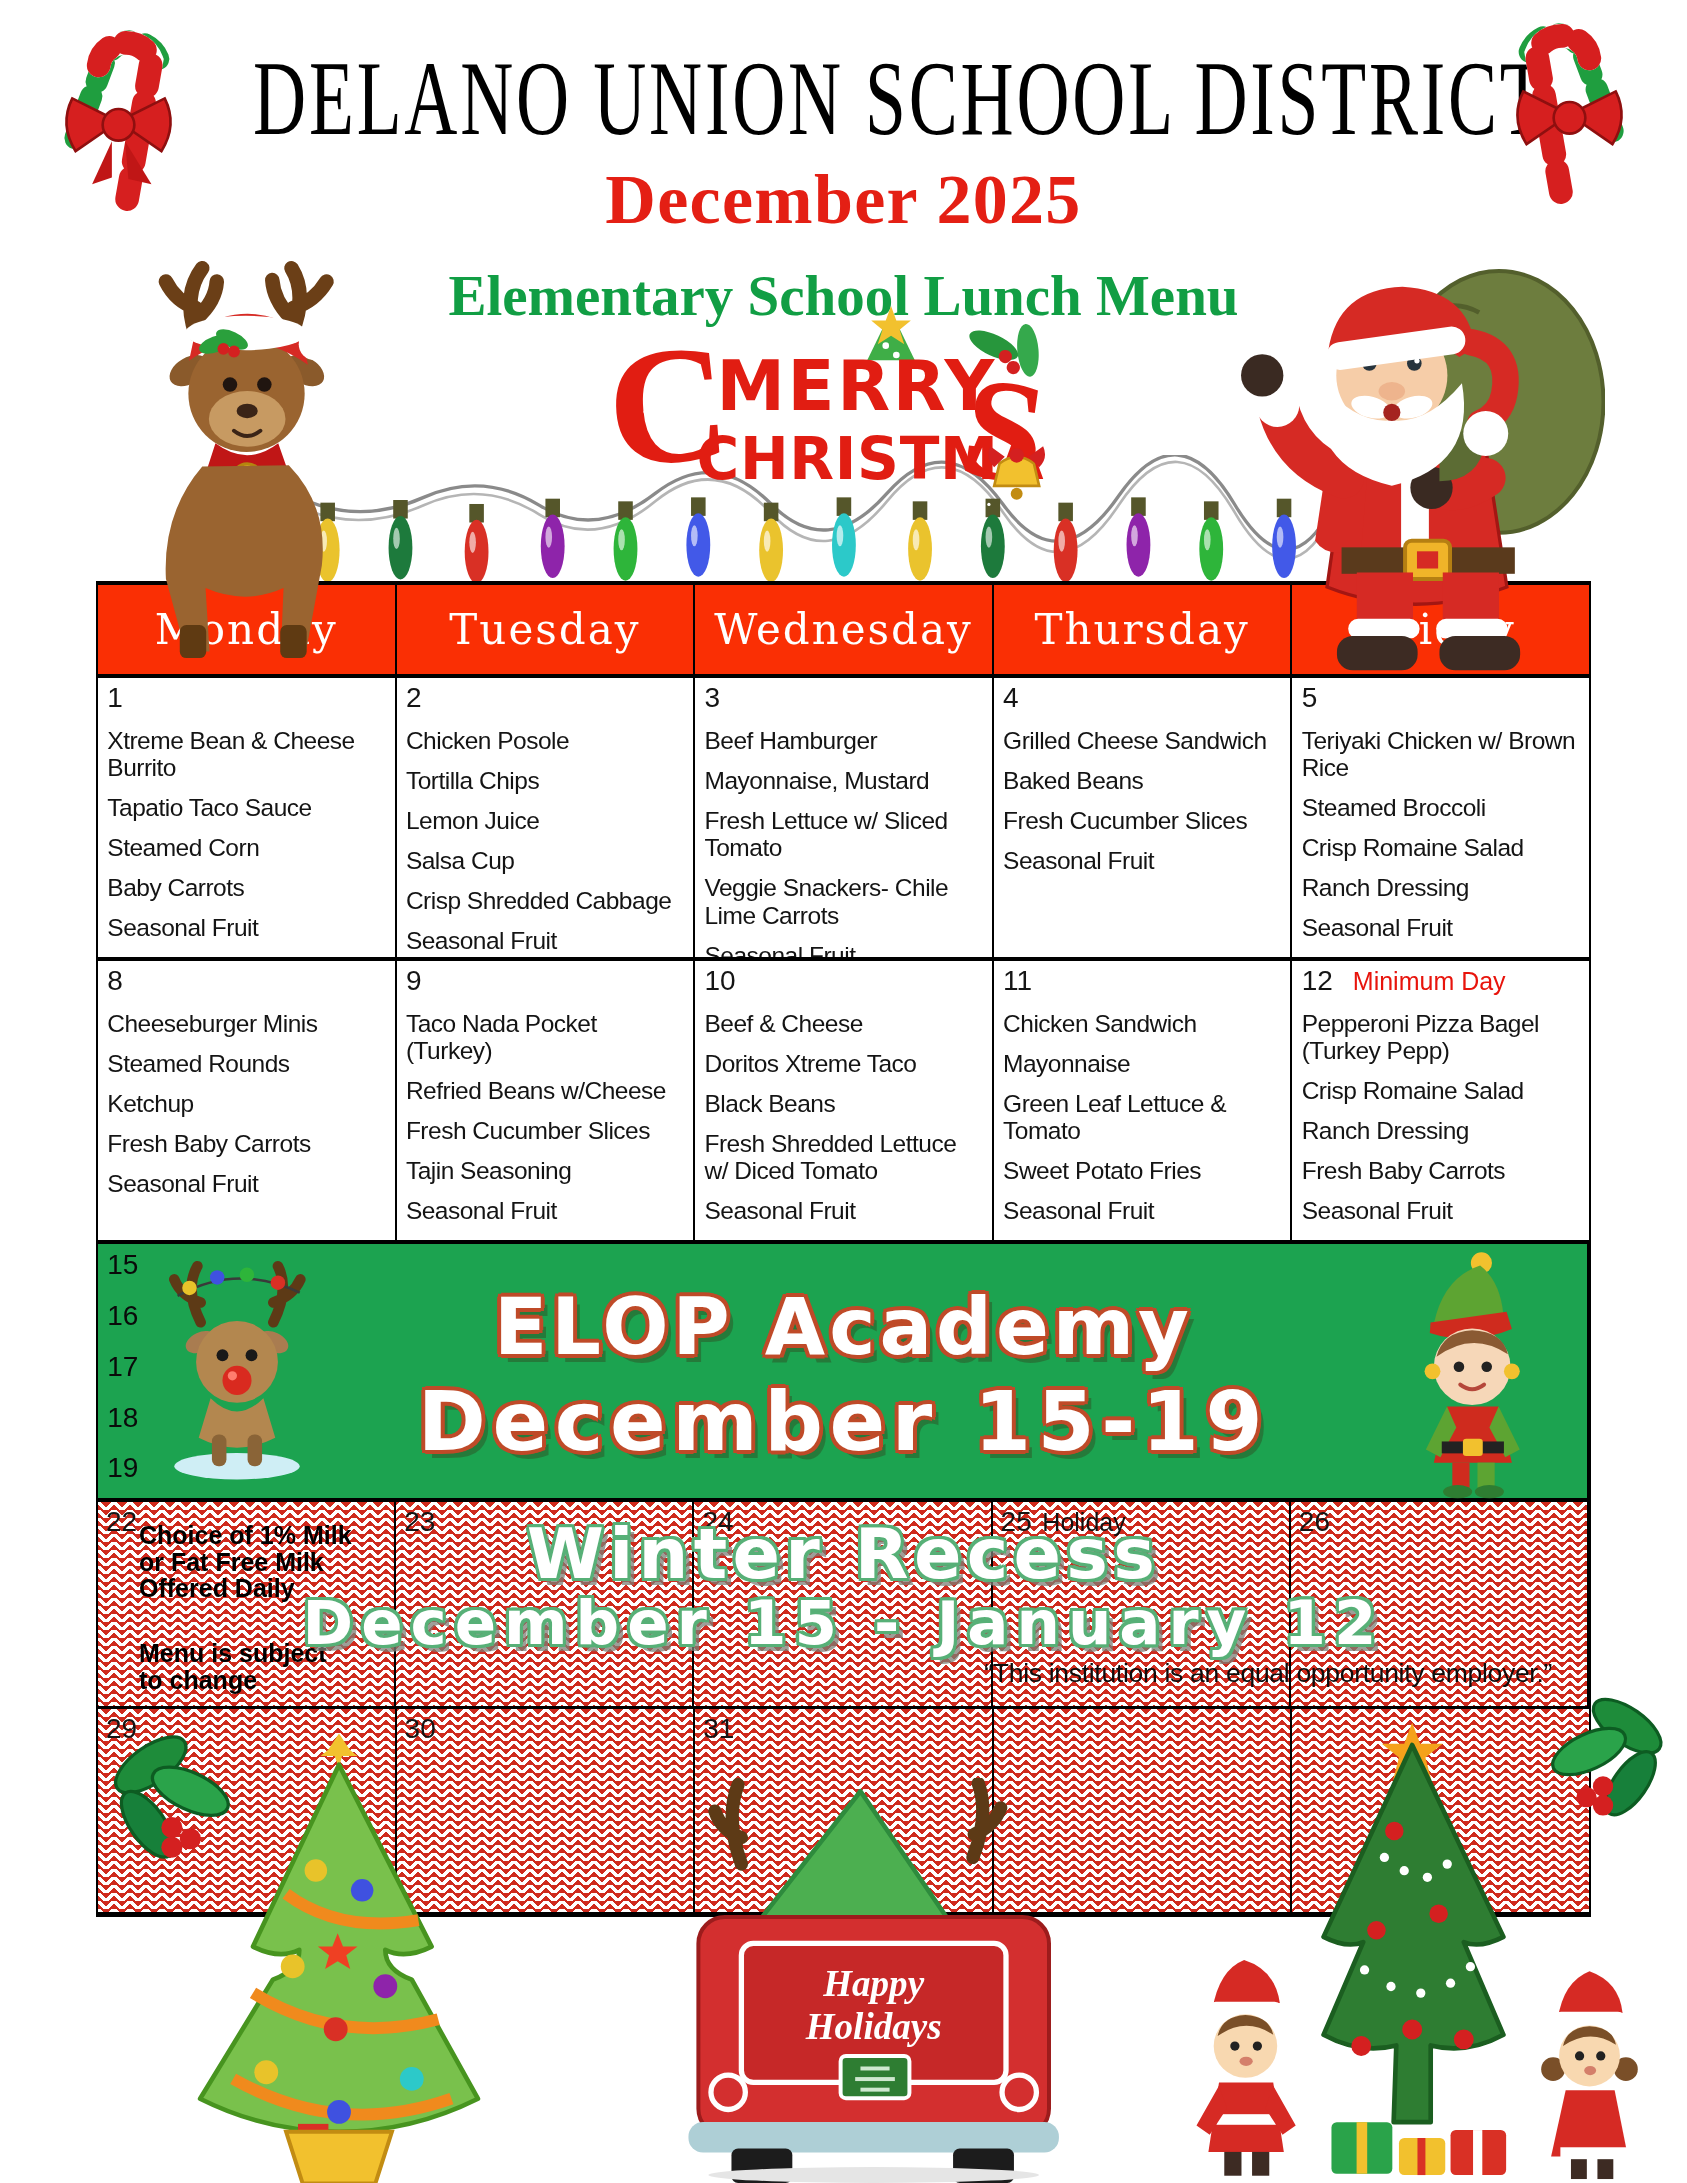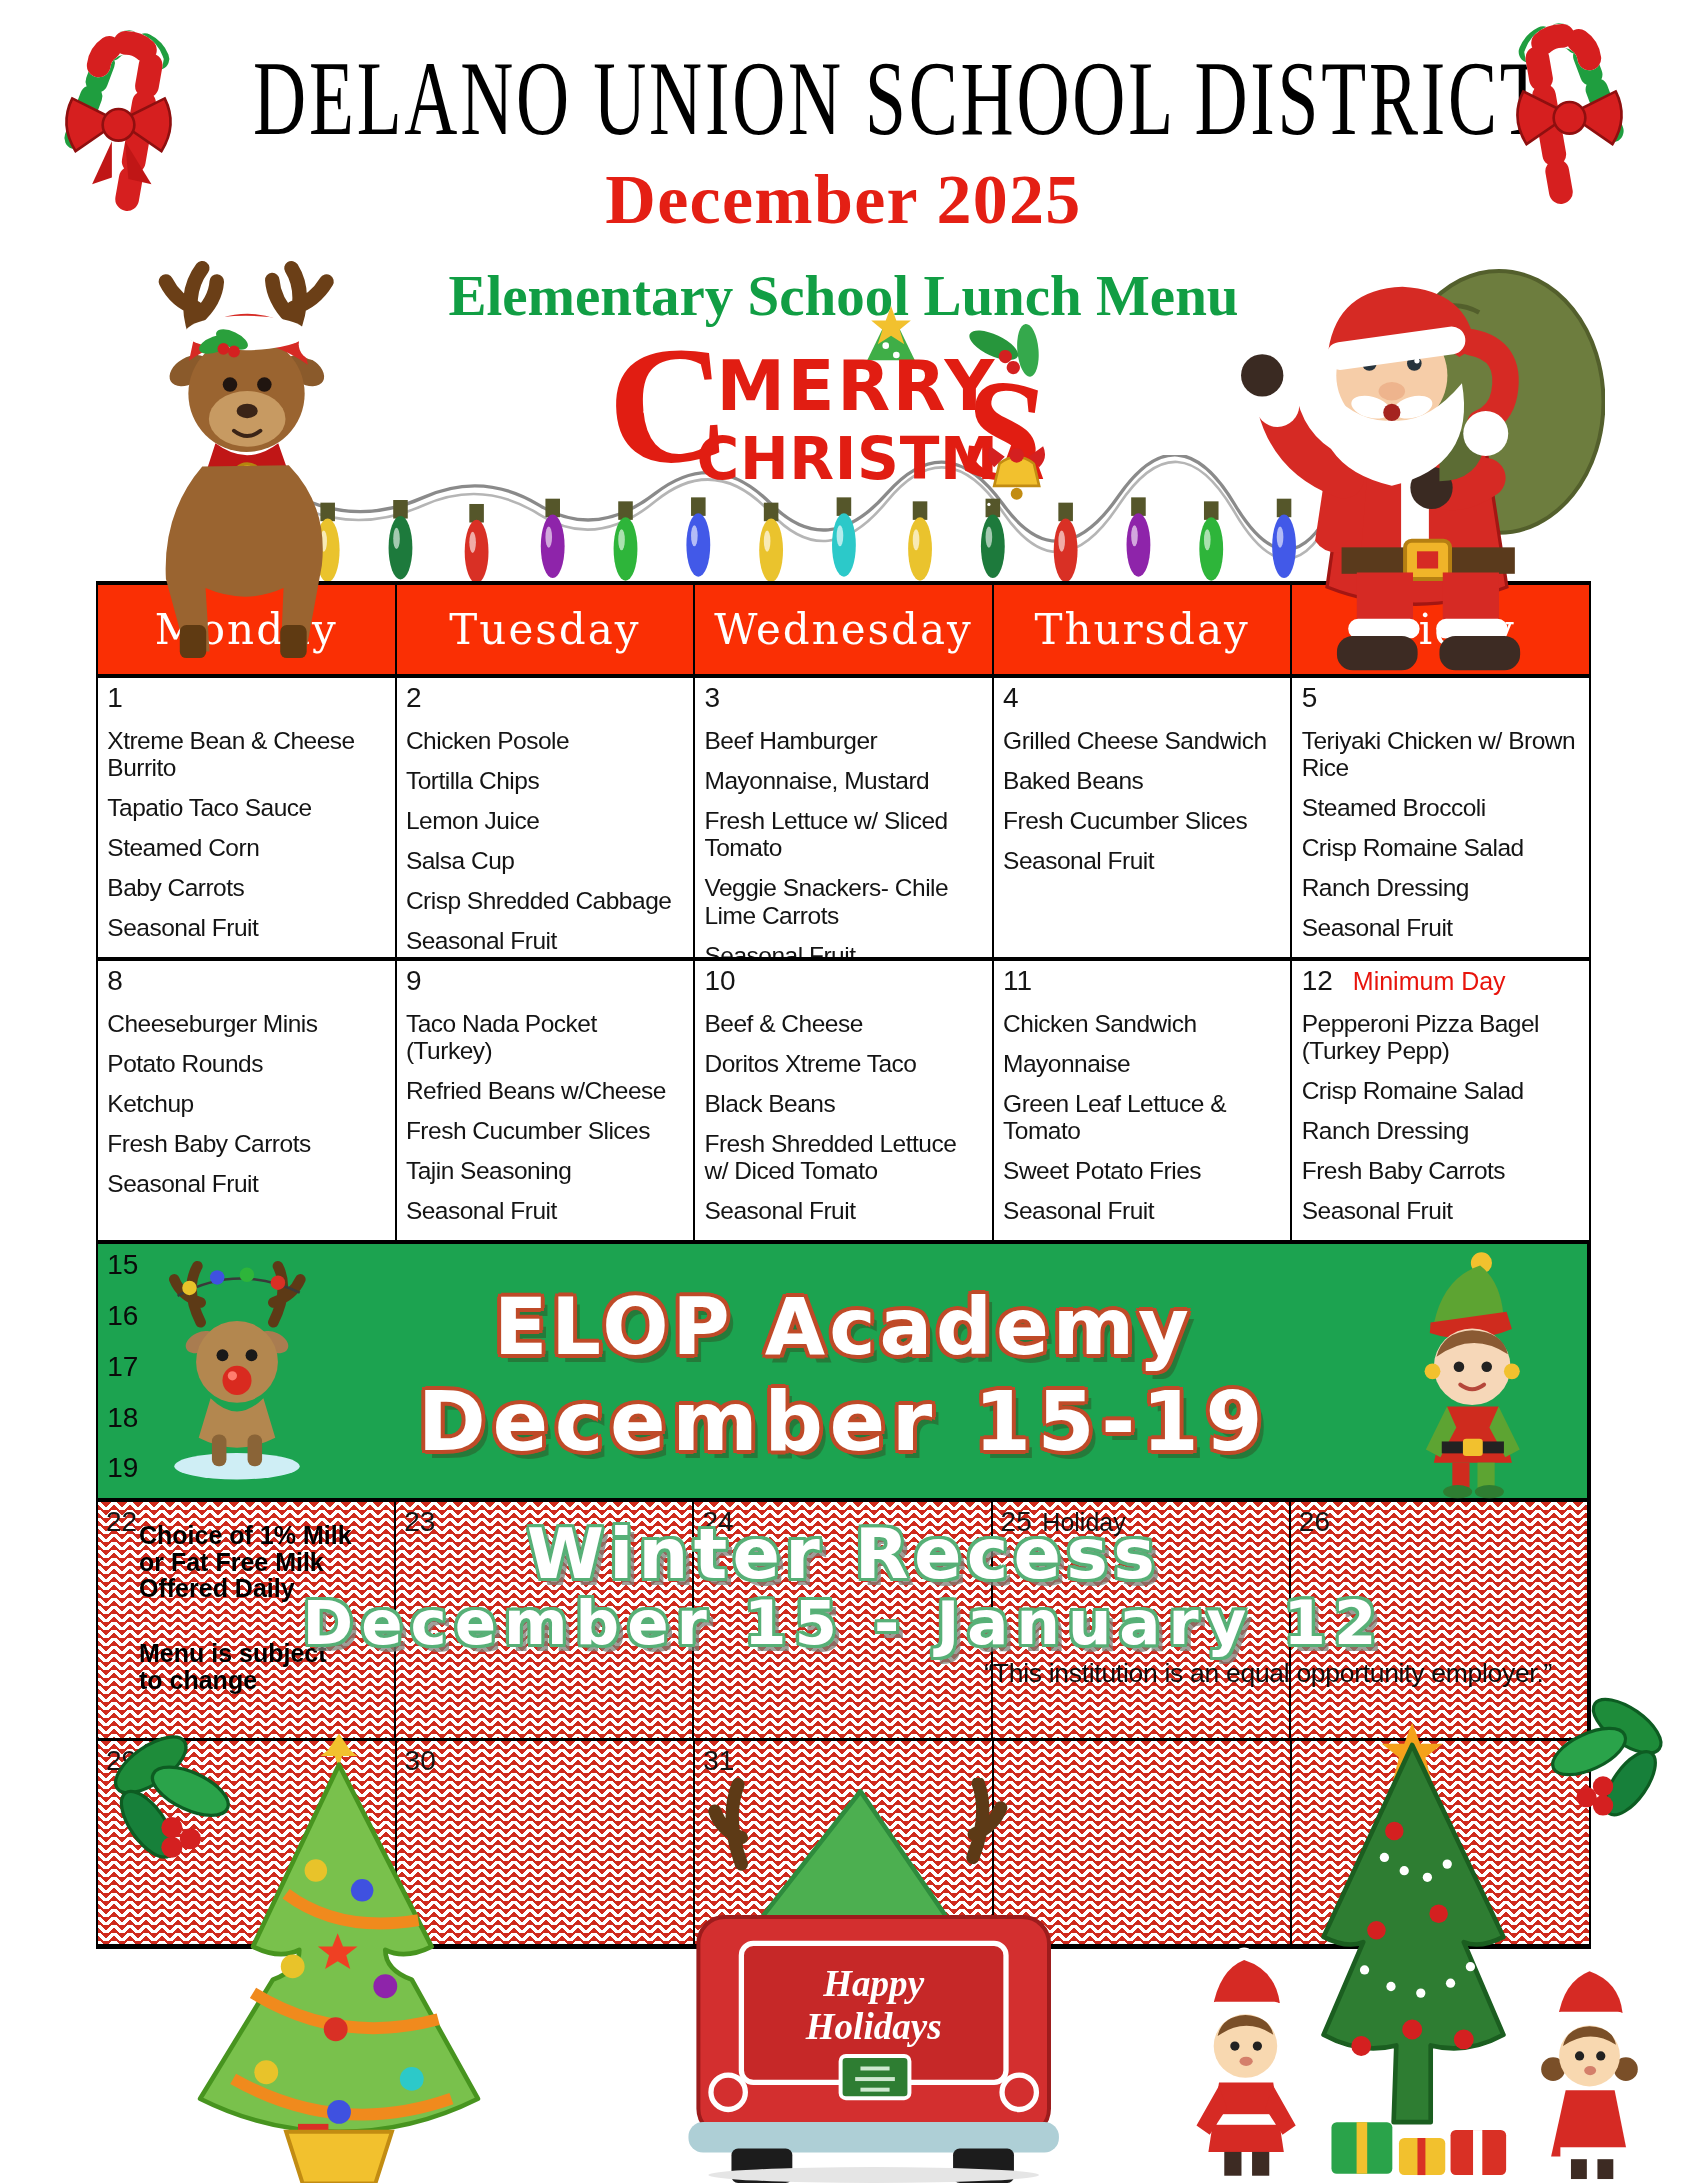--- a/index.html
+++ b/index.html
@@ -73,21 +73,21 @@
     background-color:#ffffff;
     background-image:
       linear-gradient(135deg,#cf2b1e 25%,transparent 25%),
       linear-gradient(225deg,#cf2b1e 25%,transparent 25%),
       linear-gradient(45deg,#cf2b1e 25%,transparent 25%),
       linear-gradient(315deg,#cf2b1e 25%,transparent 25%);
     background-position:8px 0,8px 0,0 0,0 0;
     background-size:16px 8px;
     background-repeat:repeat;
   }
-  .recess-row { height:240px; border-top:4px solid #000; }
+  .recess-row { height:208px; border-top:4px solid #000; }
   .recess-cell { padding:4px 6.6px 0 8px; }
   .recess-line1 { top:10.6px; font-size:70px; letter-spacing:5.3px; color:#fff;
     text-shadow:-2.6px -2.6px 0 #57b077, 2.6px -2.6px 0 #57b077, -2.6px 2.6px 0 #57b077, 2.6px 2.6px 0 #57b077,
       0 -3.3px 0 #57b077, 0 3.3px 0 #57b077, -3.3px 0 0 #57b077, 3.3px 0 0 #57b077, 6.6px 7.3px 0 rgba(125,125,118,0.75); }
   .recess-line2 { top:85px; font-size:61px; letter-spacing:8px; color:#fff;
     text-shadow:-2.6px -2.6px 0 #57b077, 2.6px -2.6px 0 #57b077, -2.6px 2.6px 0 #57b077, 2.6px 2.6px 0 #57b077,
       0 -3.3px 0 #57b077, 0 3.3px 0 #57b077, -3.3px 0 0 #57b077, 3.3px 0 0 #57b077, 6.6px 7.3px 0 rgba(125,125,118,0.75); }
   .note-milk { position:absolute; left:41px; top:20px; width:238px;
     font-size:25px; font-weight:bold; line-height:1.06; color:#000; }
   .note-change { position:absolute; left:41px; top:138px; width:212px;
@@ -363,21 +363,21 @@
           <div class="menu-item">Steamed Broccoli</div>
           <div class="menu-item">Crisp Romaine Salad</div>
           <div class="menu-item">Ranch Dressing</div>
           <div class="menu-item">Seasonal Fruit</div>
         </div>
       </div>
     <div class="row menu-row">
         <div class="cell day-cell">
           <div class="day-head"><span class="day-num">8</span></div>
           <div class="menu-item">Cheeseburger Minis</div>
-          <div class="menu-item">Potato Rounds</div>
+          <div class="menu-item">Steamed Rounds</div>
           <div class="menu-item">Ketchup</div>
           <div class="menu-item">Fresh Baby Carrots</div>
           <div class="menu-item">Seasonal Fruit</div>
         </div>
         <div class="cell day-cell">
           <div class="day-head"><span class="day-num">9</span></div>
           <div class="menu-item">Taco Nada Pocket (Turkey)</div>
           <div class="menu-item">Refried Beans w/Cheese</div>
           <div class="menu-item">Fresh Cucumber Slices</div>
           <div class="menu-item">Tajin Seasoning</div>

